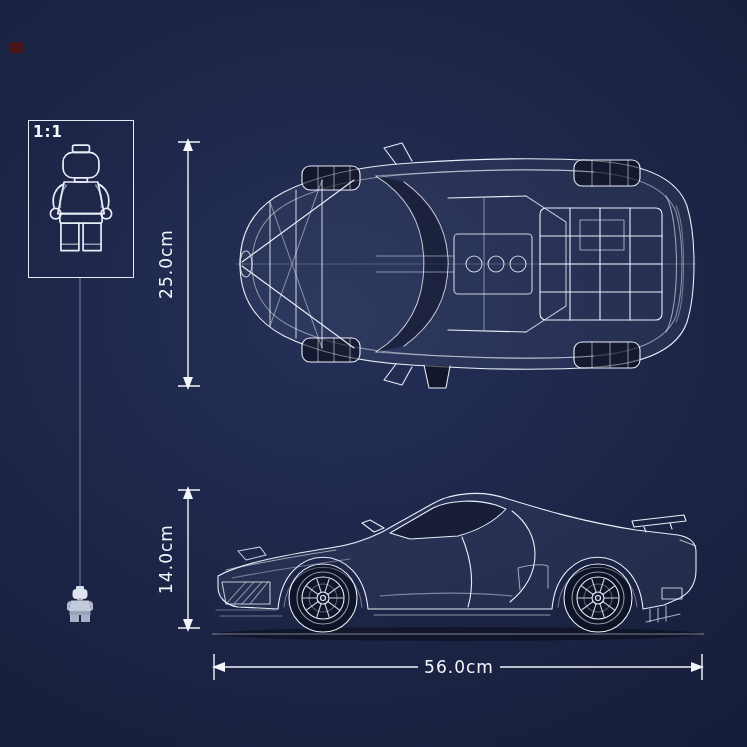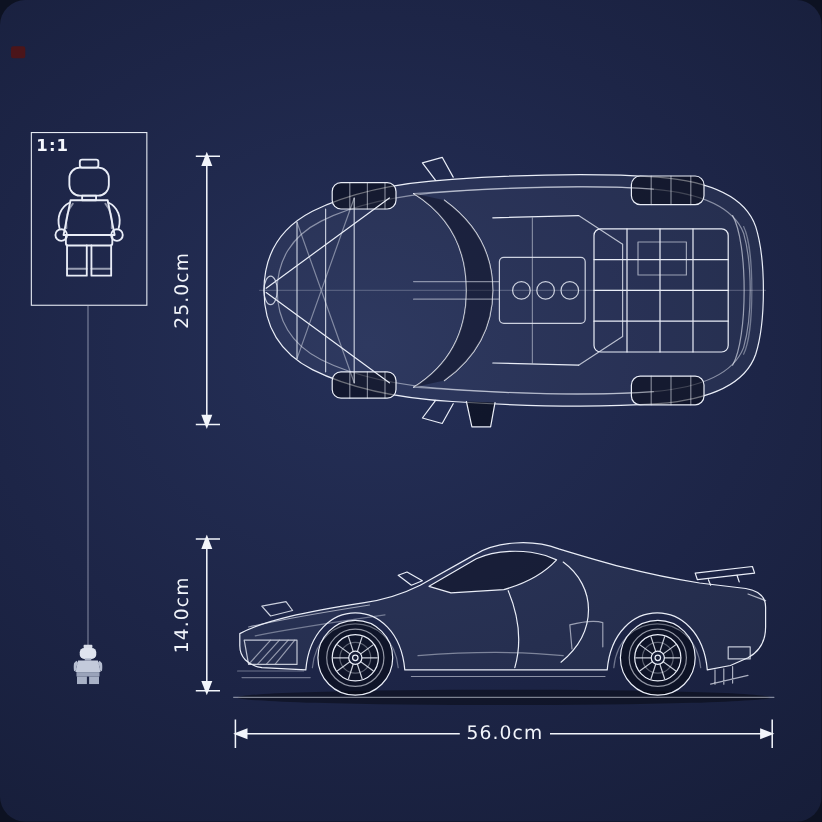--- a/index.html
+++ b/index.html
@@ -2,21 +2,20 @@
 <html><head>
 <meta charset="utf-8">
 <style>
   html,body{margin:0;padding:0;background:#0d1222;}
   .page{
     position:relative;
     width:747px;height:747px;
     overflow:hidden;
     background:radial-gradient(120% 100% at 45% 42%, #253058 0%, #1d2547 40%, #161d38 75%, #111527 100%);
     font-family:"DejaVu Sans","Liberation Sans",sans-serif;
-    border-radius:23px;
   }
   .abs{position:absolute;}
   .scale-box{
     left:28px;top:120px;width:106px;height:158px;
     border:1.5px solid rgba(240,244,252,.95);
     box-sizing:border-box;
   }
   .scale-label{
     position:absolute;left:4px;top:2px;
     color:#f4f7fd;font-size:15px;font-weight:bold;letter-spacing:1px;

